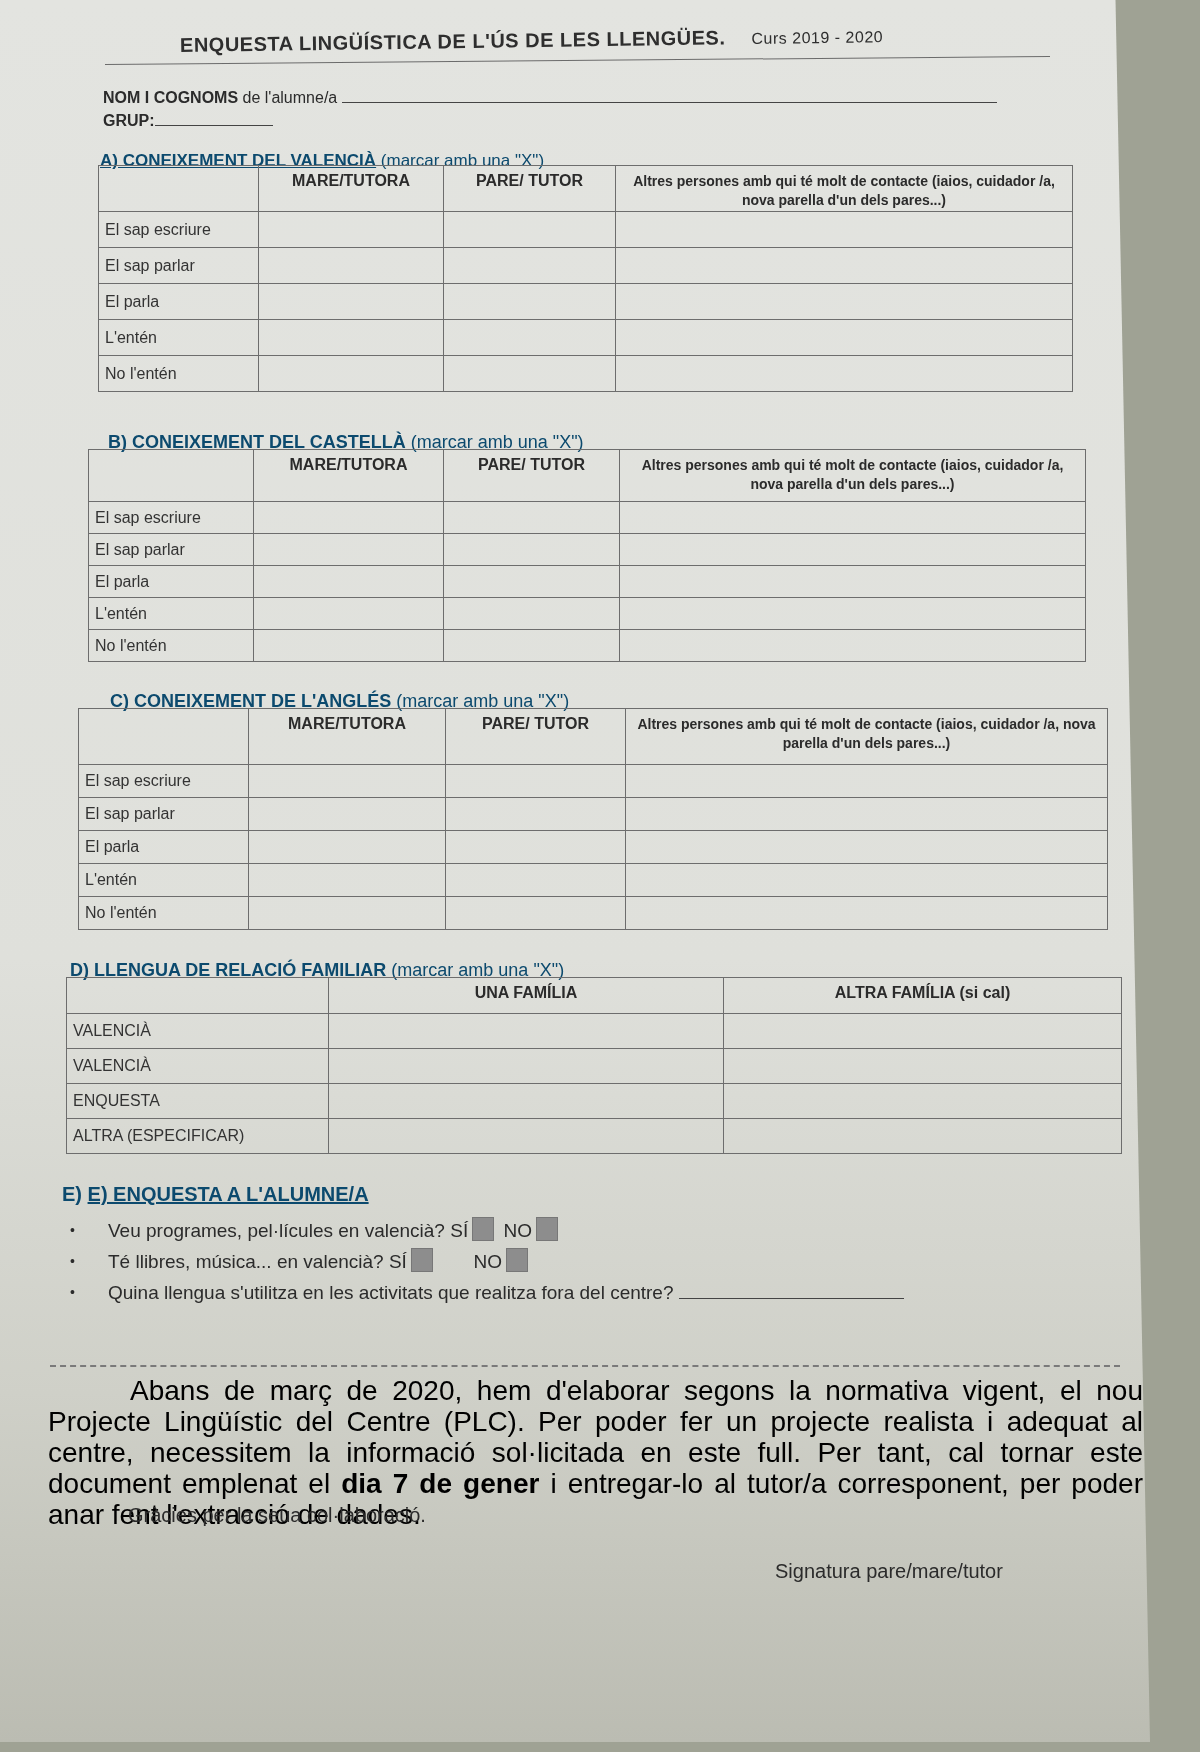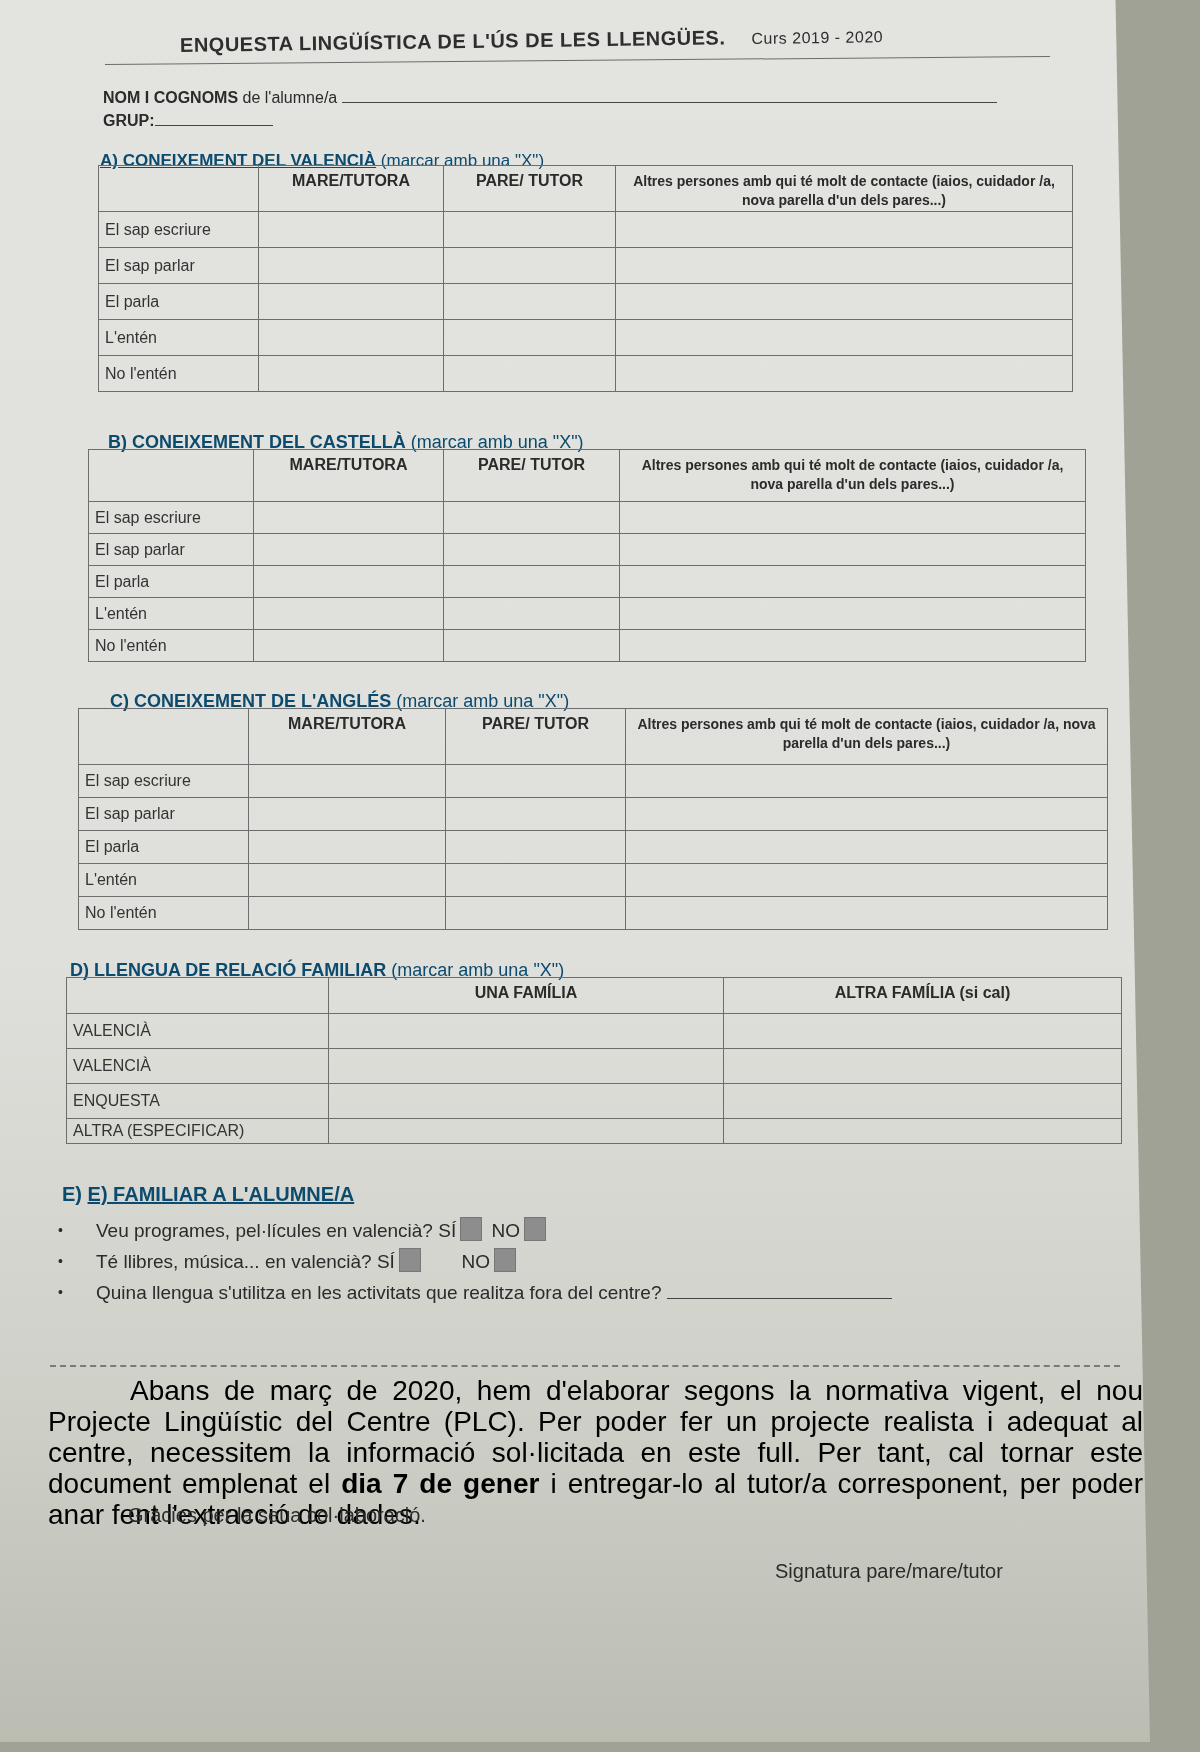--- a/index.html
+++ b/index.html
@@ -241,32 +241,32 @@
   <tr style="height:35px">
         <td class="rowlab">VALENCIÀ</td>
         <td></td>
         <td></td>
       </tr>
   <tr style="height:35px">
         <td class="rowlab">ENQUESTA</td>
         <td></td>
         <td></td>
       </tr>
-  <tr style="height:25px">
+  <tr style="height:35px">
         <td class="rowlab">ALTRA (ESPECIFICAR)</td>
         <td></td>
         <td></td>
       </tr>
 </tbody>
   </table>
 
 <div class="abs sec-title" style="left:62px; top:1183px; font-size:20px;">
-  <span>E) </span><u>E) FAMILIAR A L'ALUMNE/A</u>
-</div>
-<ul class="abs bullets" style="left:58px; top:1215px; margin:0; padding:0; width:1000px;">
+  <span>E) </span><u>E) ENQUESTA A L'ALUMNE/A</u>
+</div>
+<ul class="abs bullets" style="left:70px; top:1215px; margin:0; padding:0; width:1000px;">
   <li>
     <span>Veu programes, pel·lícules en valencià?</span>
     <span>SÍ</span><span class="chk"></span>
     <span>NO</span><span class="chk"></span>
   </li>
   <li>
     <span>Té llibres, música... en valencià?</span>
     <span>SÍ</span><span class="chk"></span>
     <span style="display:inline-block;width:26px"></span>
     <span>NO</span><span class="chk"></span>

